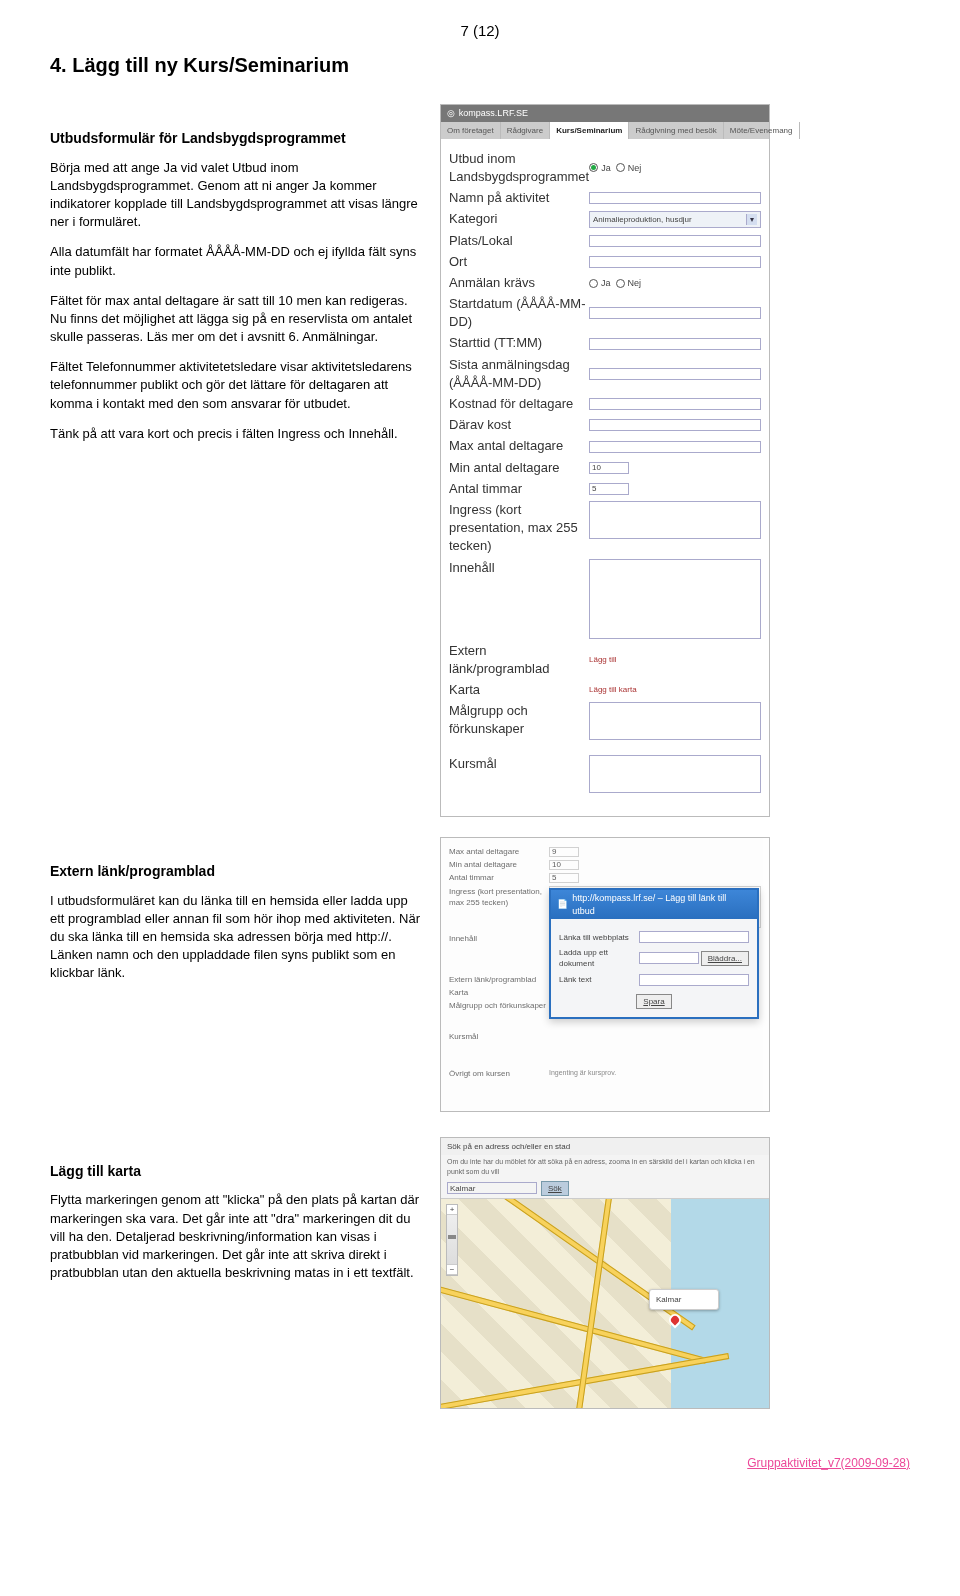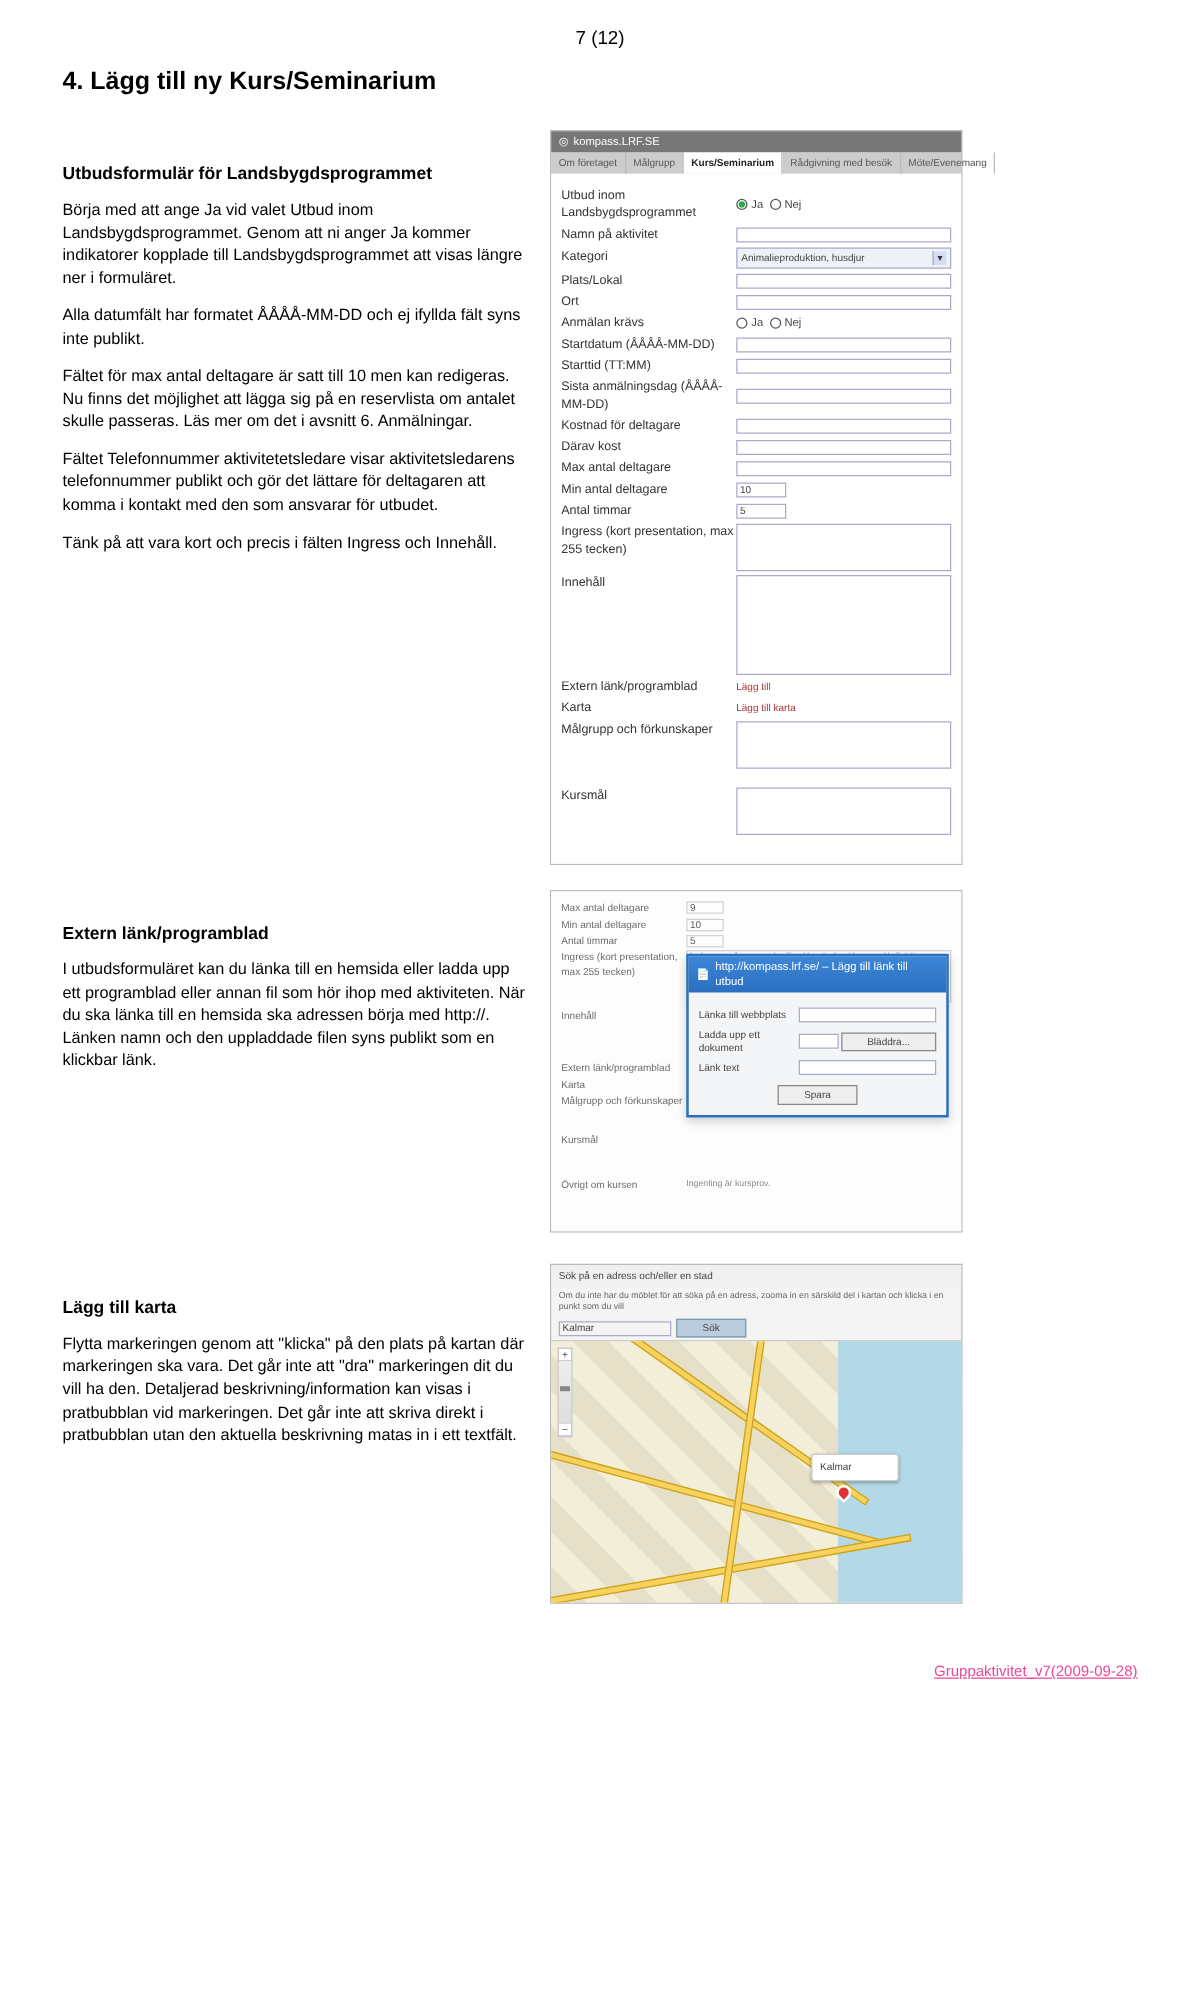--- a/index.html
+++ b/index.html
@@ -33,21 +33,21 @@
     background: #777; color: #fff; padding: 2px 6px;
     display: flex; align-items: center; gap: 4px; font-size: 9px;
   }
   .tabs {
     display: flex; background: #ccc; font-size: 8px; color: #555;
   }
   .tabs span { padding: 3px 6px; border-right: 1px solid #bbb; white-space: nowrap; }
   .tabs .active { background: #fff; font-weight: bold; color: #222; }
   .form-area { background: #fff; padding: 8px 8px 20px 8px; }
   .frow { display: flex; align-items: center; margin: 3px 0; }
-  .frow .lbl { flex: 0 0 140px; font-size: 10px; color: #333; }
+  .frow .lbl { flex: 0 0 140px; font-size: 13px; color: #333; }
   .inp {
     border: 1px solid #aac; background: #fff; height: 12px; flex: 1;
     font-size: 8px; padding: 0 2px; display: flex; align-items: center;
   }
   .inp.short { flex: 0 0 40px; }
   .sel {
     border: 1px solid #aac; background: #eef2f7; height: 17px; flex: 1;
     font-size: 8px; padding: 0 3px; display: flex; align-items: center;
     justify-content: space-between; position: relative;
   }
@@ -85,22 +85,22 @@
   .dialog-title {
     background: linear-gradient(#3d86d8,#2a6fbf);
     color: #fff; font-size: 9px; padding: 2px 6px;
     display: flex; align-items: center; gap: 4px;
   }
   .dialog-body { padding: 8px; }
   .dfrow { display: flex; align-items: center; margin: 4px 0; font-size: 8px; }
   .dfrow .dlbl { flex: 0 0 80px; }
   .dfrow .dinp { border: 1px solid #aac; height: 12px; flex: 1; background: #fff; }
   .btn-sm {
-    font-size: 8px; padding: 1px 20px; border: 1px solid #888;
-    background: #eee; display: inline-block;
+    font-size: 8px; padding: 1px 6px; border: 1px solid #888;
+    background: #eee; display: inline-block; text-decoration: underline;
   }
   .btn-ctr { text-align: center; margin-top: 8px; }
   .bg-form { opacity: 0.85; padding: 6px 8px 30px 8px; background: #fff; }
 
   
   .shot3 { width: 330px; }
   .map-head { background: #f0f0f0; padding: 3px 6px; font-size: 8px; color: #444; }
   .map-sub { font-size: 7px; color: #666; padding: 2px 6px; }
   .map-search { display: flex; gap: 4px; padding: 2px 6px; align-items: center; }
   .map-search .ms-inp { border: 1px solid #aac; height: 12px; flex: 0 0 90px; font-size: 8px; display:flex; align-items:center; padding: 0 2px; }
@@ -162,21 +162,21 @@
     <p>Tänk på att vara kort och precis i fälten Ingress och Innehåll.</p>
   </div>
   <div class="right-col">
     <div class="shot shot1">
       <div class="shot-head">
         <span>◎</span>
         <span>kompass.LRF.SE</span>
       </div>
       <div class="tabs">
         <span>Om företaget</span>
-        <span>Målgrupp</span>
+        <span>Rådgivare</span>
         <span class="active">Kurs/Seminarium</span>
         <span>Rådgivning med besök</span>
         <span>Möte/Evenemang</span>
       </div>
       <div class="form-area">
         <div class="frow">
           <div class="lbl">Utbud inom Landsbygdsprogrammet</div>
           <span class="radio checked"></span>
           <span>Ja</span>
           &nbsp;&nbsp;

